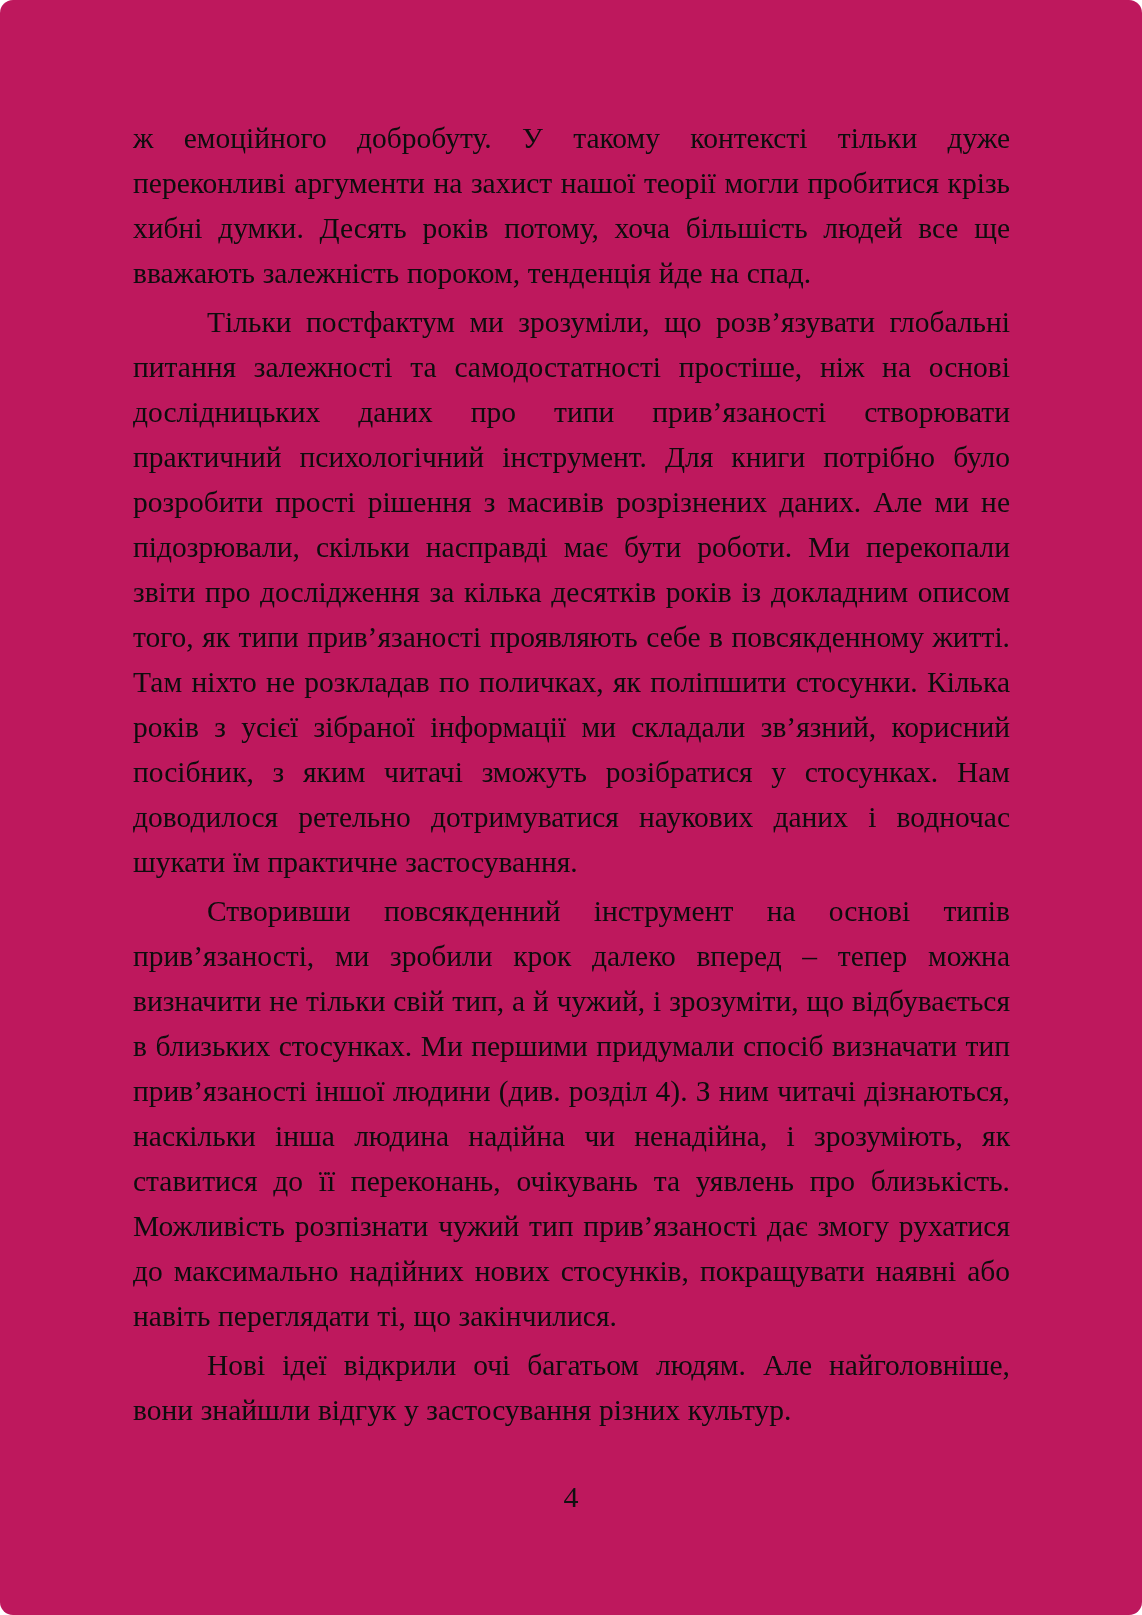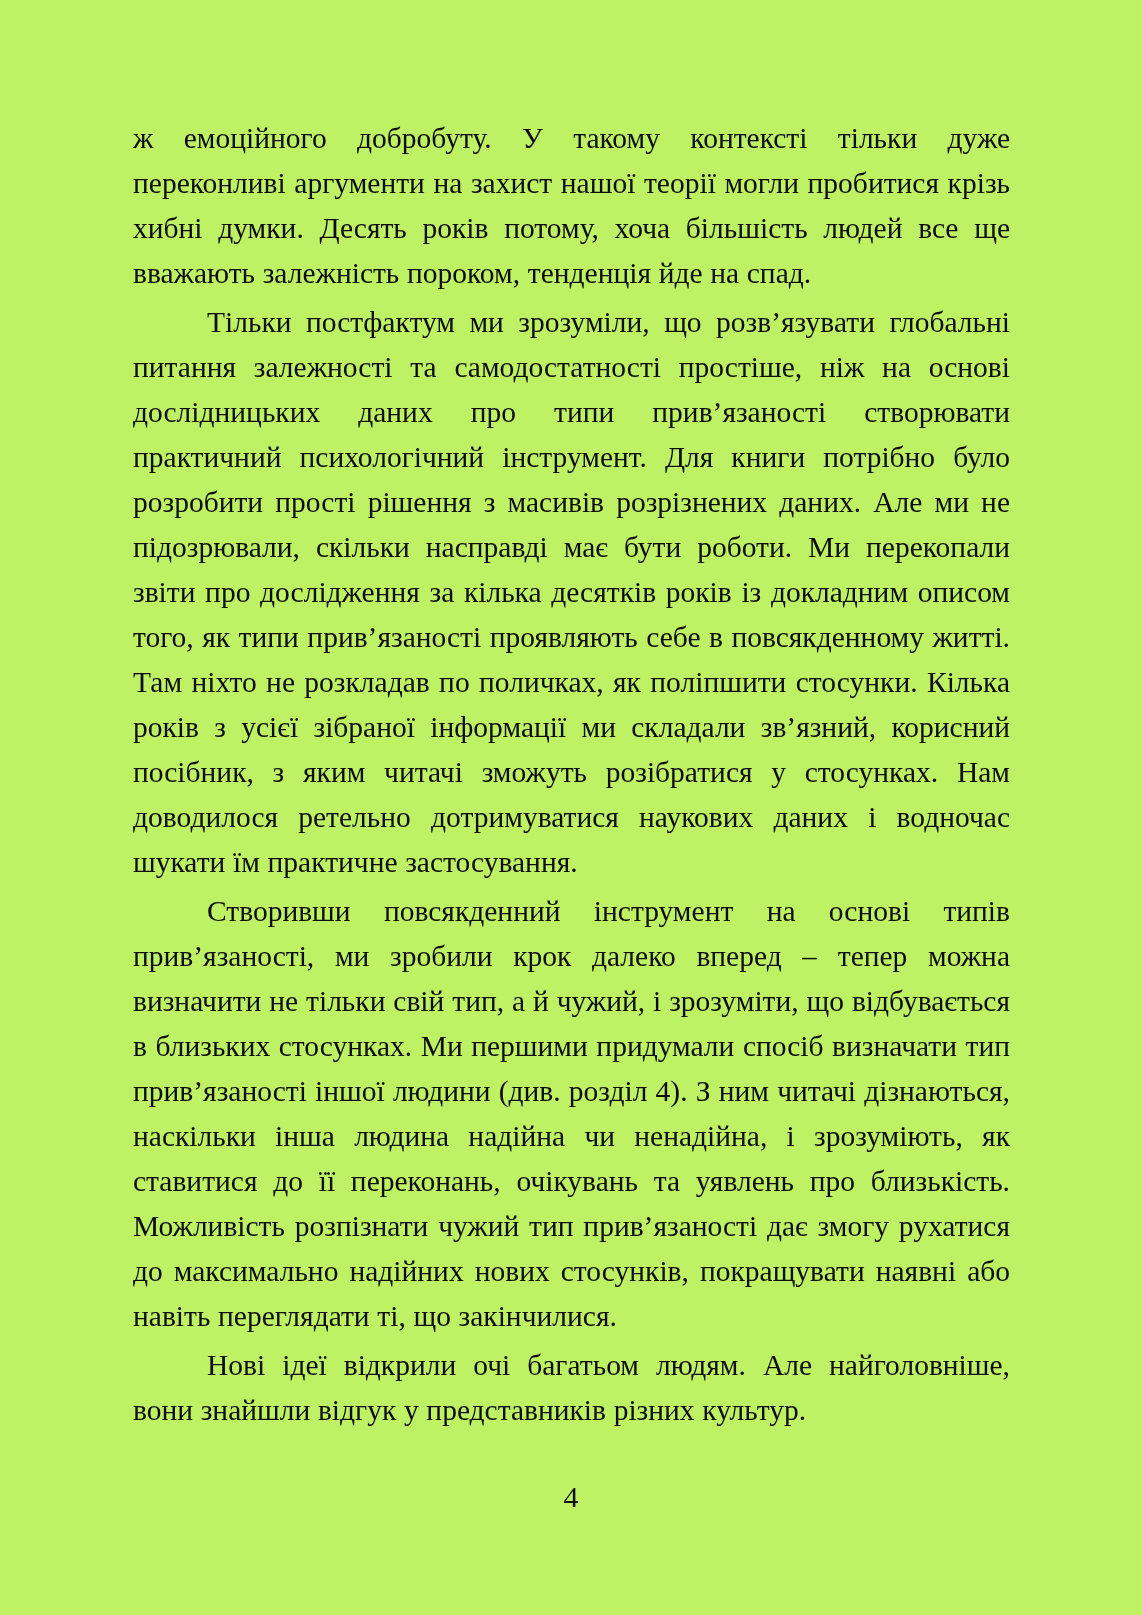--- a/index.html
+++ b/index.html
@@ -4,25 +4,26 @@
 <style>
   html, body {
     margin: 0;
     padding: 0;
     background: #ffffff;
   }
   .page {
     position: relative;
     width: 1142px;
     height: 1615px;
-    background: #bef264;
+    background: #be185d;
     margin: 0 auto;
     overflow: hidden;
     font-family: "Liberation Serif", "DejaVu Serif", serif;
     color: #0d0d0d;
+    border-radius: 13px;
   }
   .text-column {
     position: absolute;
     left: 133px;
     top: 116px;
     width: 877px;
   }
   .para {
     margin: 0;
     font-size: 29.5px;
@@ -53,18 +54,18 @@
 </style>
 </head>
 <body>
 
 <div class="page">
 
   <div class="text-column">
     <p class="para first">ж емоційного добробуту. У такому контексті тільки дуже переконливі аргументи на захист нашої теорії могли пробитися крізь хибні думки. Десять років потому, хоча більшість людей все ще вважають залежність пороком, тенденція йде на спад.</p>
     <p class="para">Тільки постфактум ми зрозуміли, що розв’язувати глобальні питання залежності та самодостатності простіше, ніж на основі дослідницьких даних про типи прив’язаності створювати практичний психологічний інструмент. Для книги потрібно було розробити прості рішення з масивів розрізнених даних. Але ми не підозрювали, скільки насправді має бути роботи. Ми перекопали звіти про дослідження за кілька десятків років із докладним описом того, як типи прив’язаності проявляють себе в повсякденному житті. Там ніхто не розкладав по поличках, як поліпшити стосунки. Кілька років з усієї зібраної інформації ми складали зв’язний, корисний посібник, з яким читачі зможуть розібратися у стосунках. Нам доводилося ретельно дотримуватися наукових даних і водночас шукати їм практичне застосування.</p>
     <p class="para">Створивши повсякденний інструмент на основі типів прив’язаності, ми зробили крок далеко вперед – тепер можна визначити не тільки свій тип, а й чужий, і зрозуміти, що відбувається в близьких стосунках. Ми першими придумали спосіб визначати тип прив’язаності іншої людини (див. розділ 4). З ним читачі дізнаються, наскільки інша людина надійна чи ненадійна, і зрозуміють, як ставитися до її переконань, очікувань та уявлень про близькість. Можливість розпізнати чужий тип прив’язаності дає змогу рухатися до максимально надійних нових стосунків, покращувати наявні або навіть переглядати ті, що закінчилися.</p>
-    <p class="para">Нові ідеї відкрили очі багатьом людям. Але найголовніше, вони знайшли відгук у представників різних культур.</p>
+    <p class="para">Нові ідеї відкрили очі багатьом людям. Але найголовніше, вони знайшли відгук у застосування різних культур.</p>
   </div>
 
   <div class="page-number">4</div>
 
 </div>
 
 </body></html>

